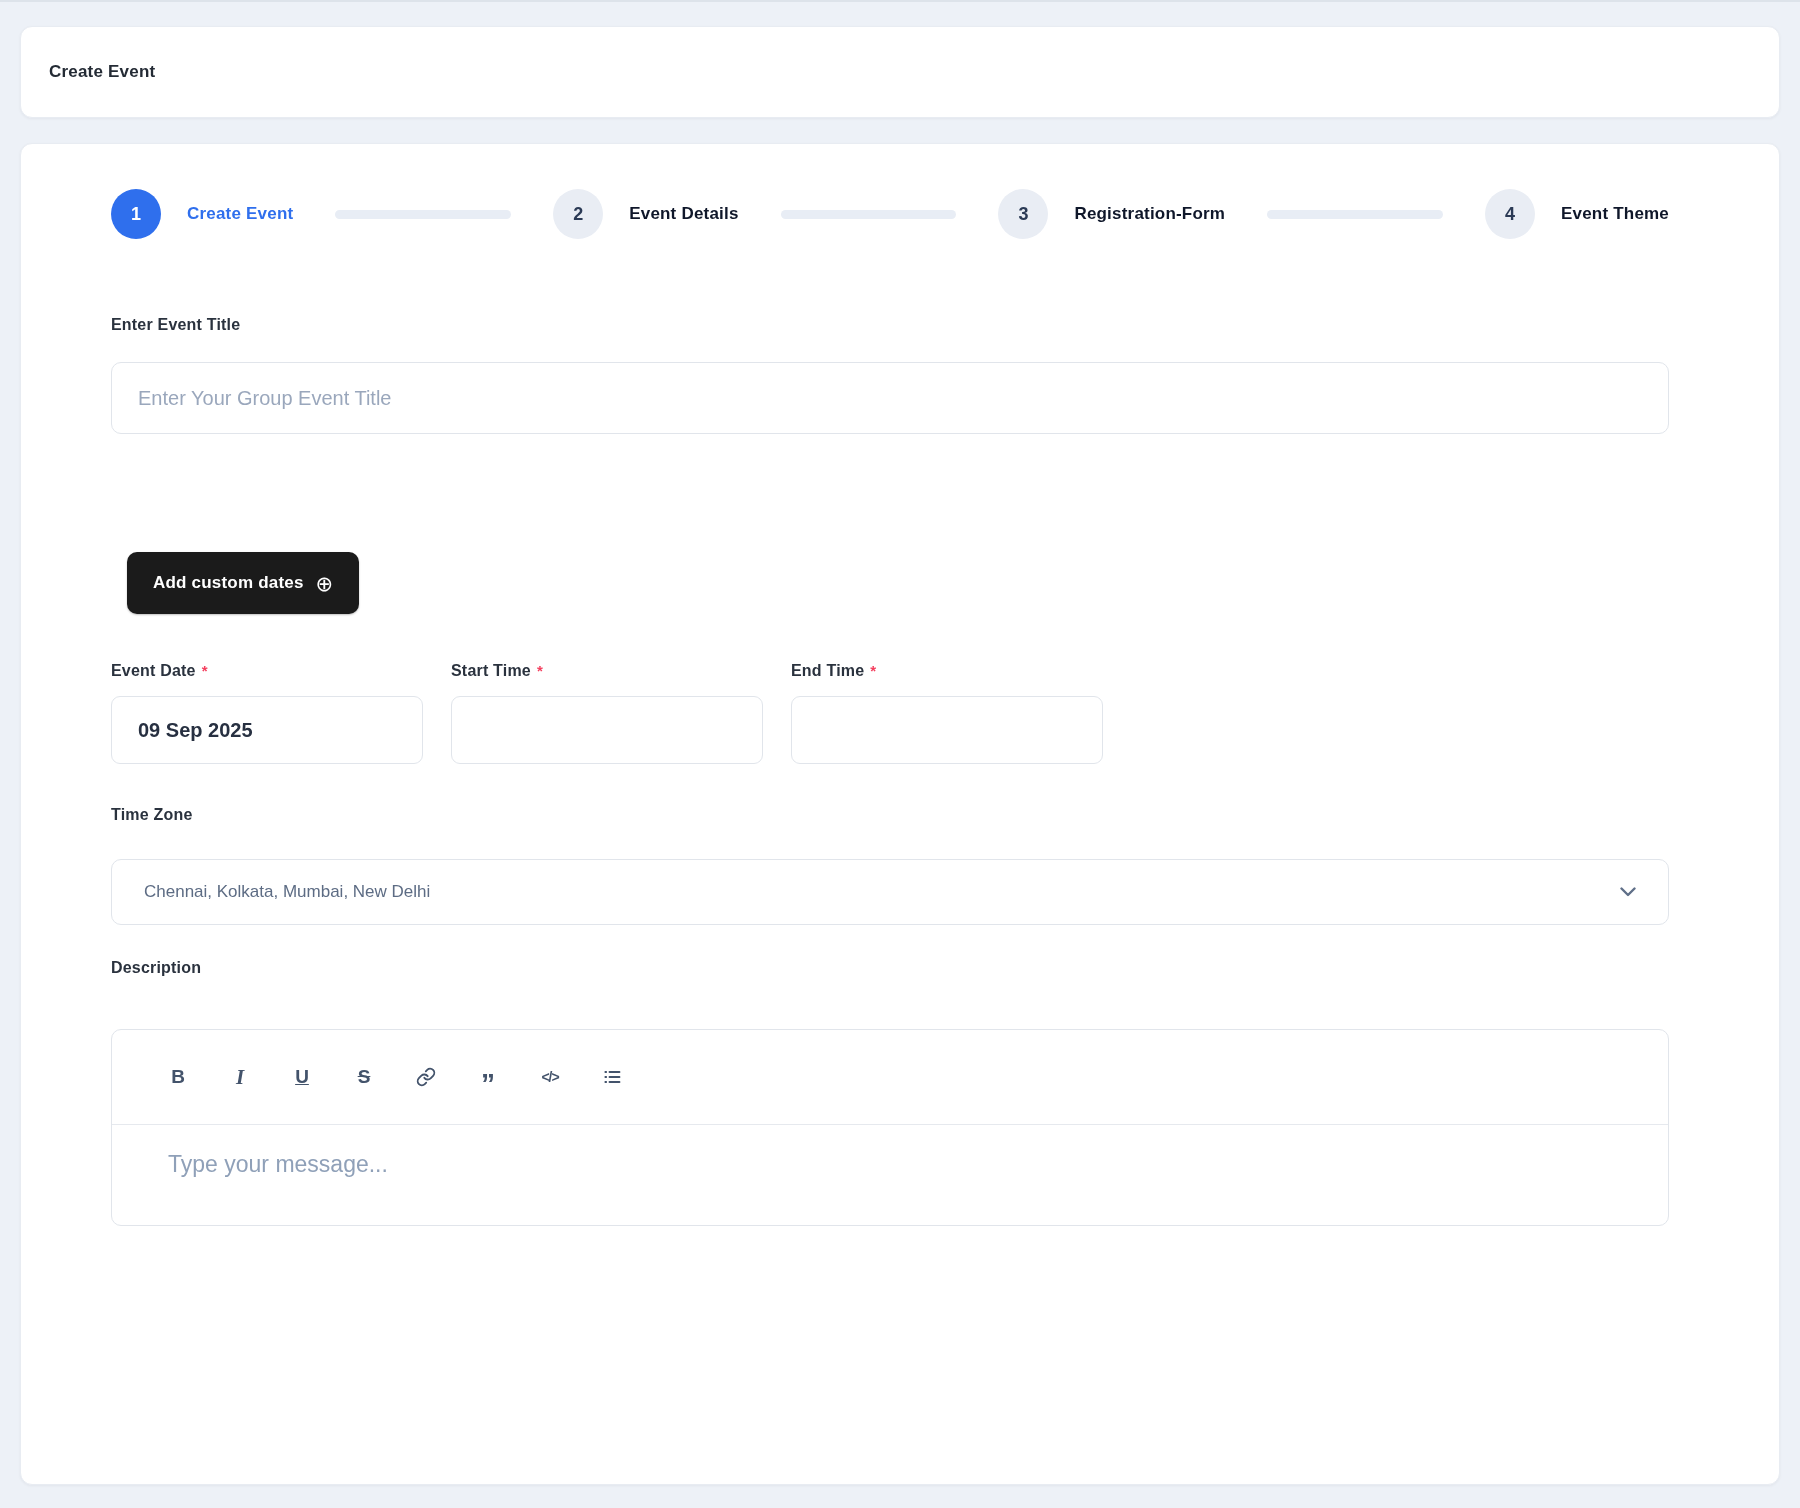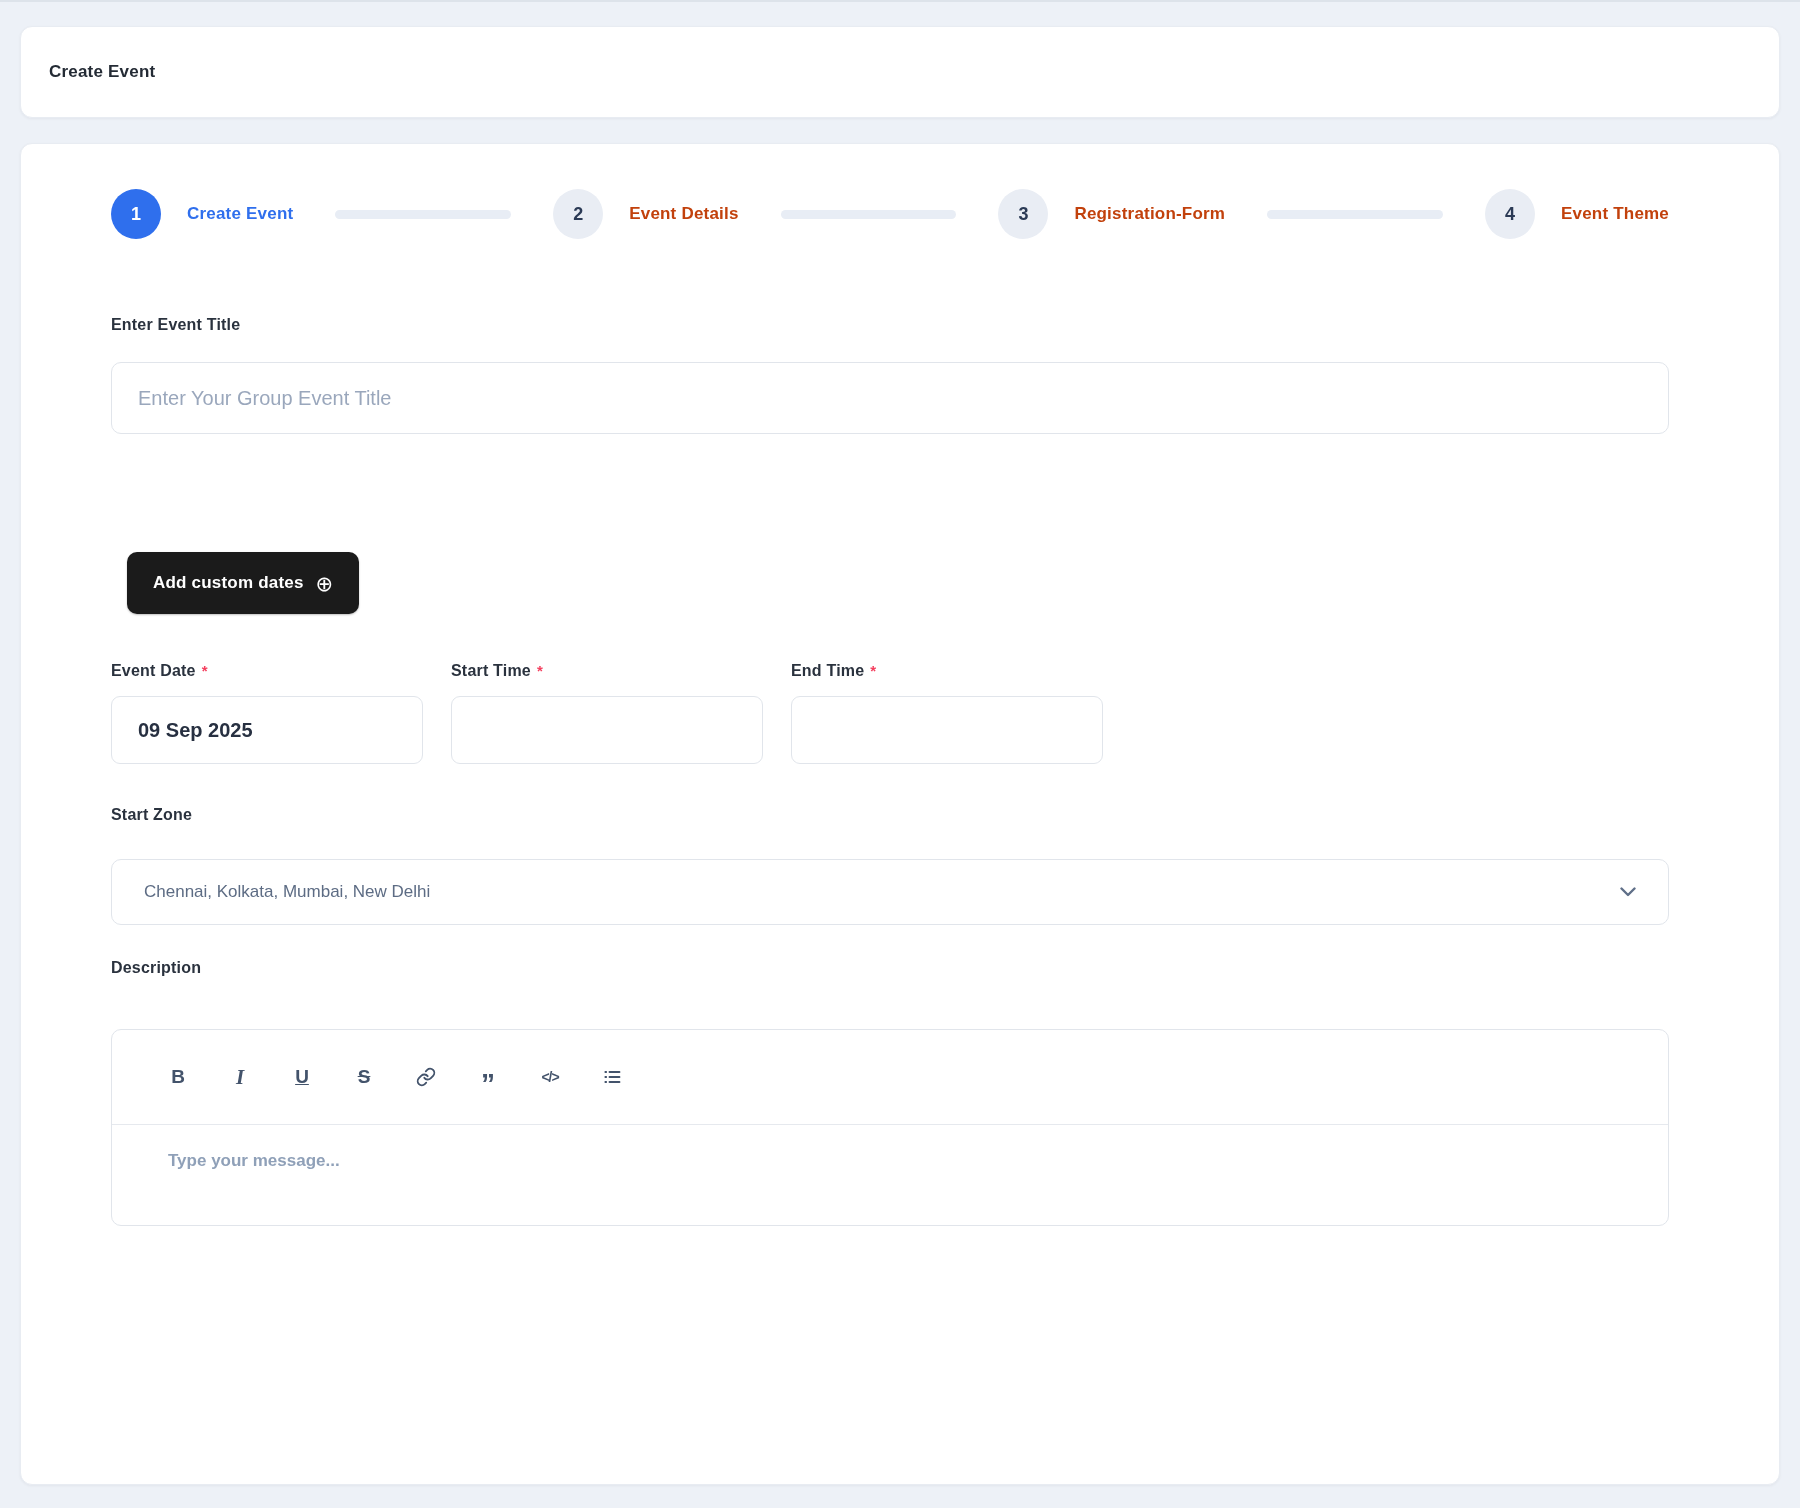--- a/index.html
+++ b/index.html
@@ -45,21 +45,21 @@
   
   .stepper{display:flex;align-items:center;}
   .step{display:flex;align-items:center;gap:26px;flex:0 0 auto;}
   .step-circle{
     width:50px;height:50px;border-radius:50%;
     background:#E9EDF4;color:#2B3A55;
     font-size:18px;font-weight:700;
     display:flex;align-items:center;justify-content:center;
     cursor:pointer;
   }
-  .step-label{font-size:17px;font-weight:700;color:#c2410c;letter-spacing:.2px;}
+  .step-label{font-size:17px;font-weight:700;color:#0f172a;letter-spacing:.2px;}
   .step.active .step-circle{background:var(--accent-blue);color:#fff;}
   .step.active .step-label{color:var(--accent-blue);}
   .connector{flex:1 1 auto;height:9px;border-radius:5px;background:#E8EDF5;margin:0 42px;}
   
   .field-label{
     font-size:16px;font-weight:600;color:var(--label-dark);letter-spacing:.2px;
     display:flex;align-items:flex-start;gap:6px;
   }
   .req{color:var(--required-red);font-size:15px;font-weight:700;line-height:1;padding-top:1px;}
   .text-input{
@@ -112,21 +112,21 @@
     display:flex;align-items:center;justify-content:center;
     color:#43536B;font-size:19px;font-weight:700;cursor:pointer;
     font-family:"Liberation Sans","DejaVu Sans",sans-serif;
   }
   .glyph-italic{font-family:"Liberation Serif","DejaVu Serif",serif;font-style:italic;font-size:21px;}
   .glyph-underline{text-decoration:underline;}
   .glyph-strike{text-decoration:line-through;}
   .glyph-quote{font-size:28px;line-height:0;padding-top:14px;}
   .glyph-code{font-size:14px;font-weight:700;letter-spacing:-1px;}
   .editor-body{height:100px;padding:26px 30px 0 56px;}
-  .editor-placeholder{font-size:17px;color:var(--muted-blue);font-weight:bold;}
+  .editor-placeholder{font-size:23px;color:var(--muted-blue);}
   
   .next-row{display:flex;justify-content:flex-end;margin-top:50px;}
   .next-btn{height:64px;width:128px;}
   .next-chevron{display:flex;align-items:center;}
 </style>
 </head>
 <body>
 
 <div class="card card-header">
   <div class="page-title">Create Event</div>
@@ -189,21 +189,21 @@
       <div class="field-label">
         <span>End Time</span>
         <span class="req">*</span>
       </div>
       <input class="text-input" type="text" value="" style="">
     </div>
   </div>
 
   
   <div class="field-label lbl-tz">
-    <span>Start Zone</span>
+    <span>Time Zone</span>
   </div>
   <div class="select-box">
     <span class="select-value">Chennai, Kolkata, Mumbai, New Delhi</span>
     <span class="chevron-down">
       <svg width="16" height="10" viewBox="0 0 16 10" fill="none">
         <path d="M1.5 1.5 L8 8 L14.5 1.5" stroke="currentColor" stroke-width="2.4" stroke-linecap="round" stroke-linejoin="round"></path>
       </svg>
     </span>
   </div>
 

